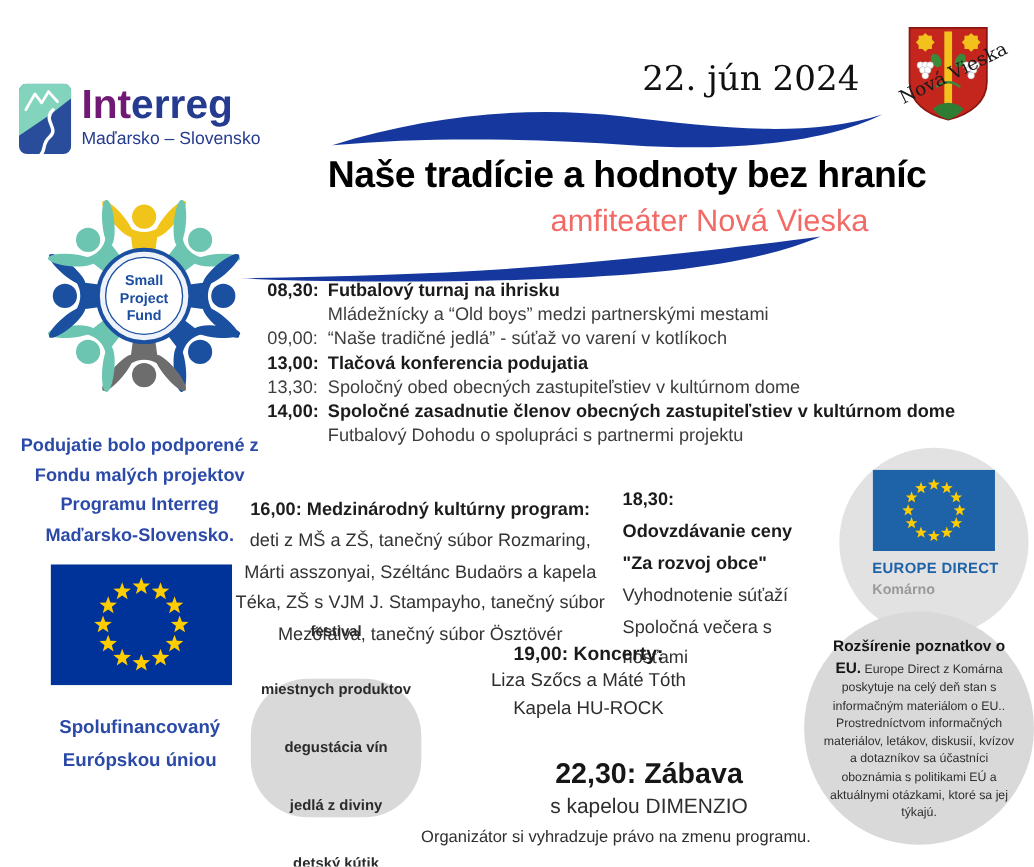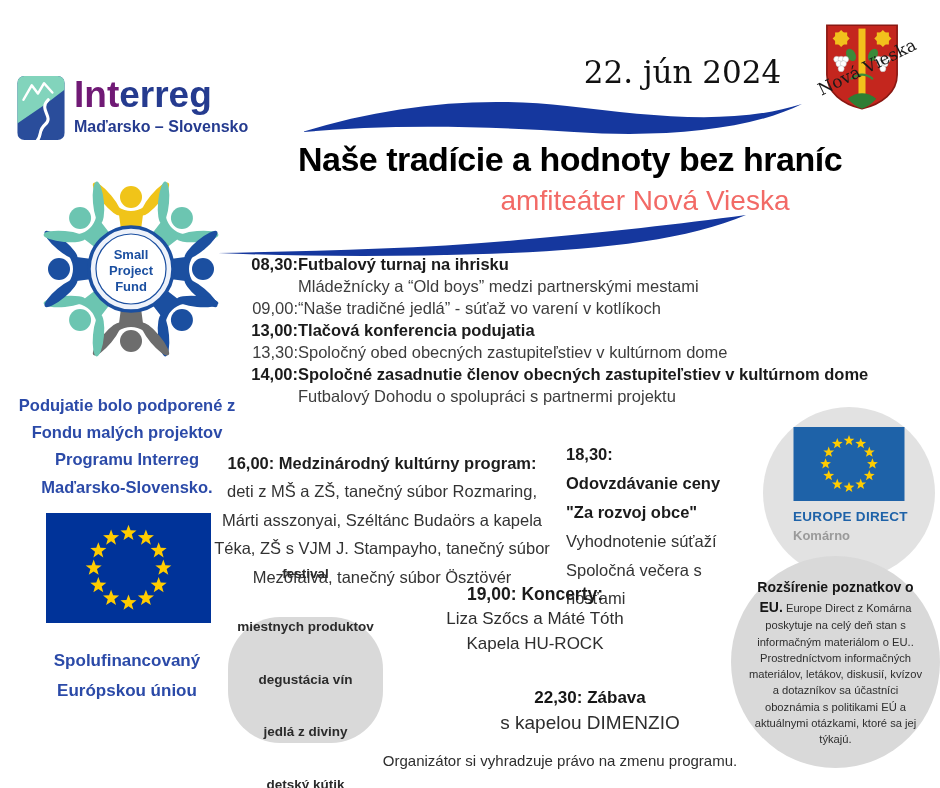--- a/index.html
+++ b/index.html
@@ -9,40 +9,40 @@
   }
   .abs{position:absolute;}
 
   
   #interreg{left:16px;top:76px;display:flex;align-items:flex-start;}
   #interreg svg{display:block;}
   .ir-text{margin-left:8px;}
   .ir-brand{font-size:37px;font-weight:700;line-height:38px;letter-spacing:0;}
   .ir-b1{color:#701a75;}
   .ir-b2{color:#253b8f;}
-  .ir-prog{font-size:16px;font-weight:700;color:#253b8f;margin-top:4px;}
+  .ir-prog{font-size:16px;font-weight:400;color:#253b8f;margin-top:4px;}
 
   
   #event-date{left:575px;top:54px;width:215px;font-family:"DejaVu Serif",serif;font-size:31px;color:#111;text-align:center;}
   #coat{left:818px;top:22px;}
   #coat-label{left:795px;top:92px;width:160px;font-family:"DejaVu Serif",serif;font-size:17px;color:#1a1a1a;transform:rotate(-26deg);transform-origin:left center;text-align:center;}
 
   
   #swoosh-top{left:302px;top:94px;width:500px;height:46px;}
   #swoosh-bottom{left:218px;top:213px;width:528px;height:44px;}
 
   
   #page-title{left:225px;top:140px;width:690px;text-align:center;font-size:34px;font-weight:700;letter-spacing:-0.5px;color:#000;}
   #page-subtitle{left:430px;top:185px;width:430px;text-align:center;font-size:28px;color:#f26a66;}
 
   
   #spf{left:30px;top:168px;}
 
   
-  #schedule{left:243px;top:253px;width:650px;text-align:right;}
+  #schedule{left:243px;top:253px;width:650px;}
   .srow{display:flex;font-size:16.5px;line-height:22px;color:#3d3d3d;}
   .srow .stime{width:55px;flex:0 0 55px;}
   .srow.bold{font-weight:700;color:#1b1b1b;}
 
   
   #support-note{left:14px;top:392px;width:226px;text-align:center;font-size:16.5px;font-weight:700;color:#2b4aa8;line-height:1.65;}
   #eu-flag{left:46px;top:513px;}
   #cofinanced{left:20px;top:646px;width:214px;text-align:center;font-size:17px;font-weight:700;color:#2b4aa8;line-height:1.75;}
 
   
@@ -65,21 +65,21 @@
 
   
   #festival{left:228px;top:617px;width:155px;height:126px;border-radius:52px;background:#d9d9d9;
     display:flex;flex-direction:column;align-items:center;justify-content:center;
     font-size:13.5px;font-weight:700;color:#2b2b2b;line-height:1.55;text-align:center;gap:32px;}
 
   
   #concerts{left:363px;top:582px;width:344px;text-align:center;font-size:17px;color:#2e2e2e;line-height:1.45;}
   #concerts .hd{font-size:17.5px;font-weight:700;color:#1b1b1b;}
   #party{left:423px;top:688px;width:334px;text-align:center;}
-  #party .hd{font-size:17px;font-weight:700;color:#161616;}
+  #party .hd{font-size:26px;font-weight:700;color:#161616;}
   #party .ln{font-size:19px;color:#2e2e2e;margin-top:4px;}
   #footer-note{left:330px;top:752px;width:460px;text-align:center;font-size:15px;color:#2e2e2e;}
 </style>
 </head>
 <body>
 
 <div id="poster">
 
   <div class="abs" id="interreg">
     <span>

